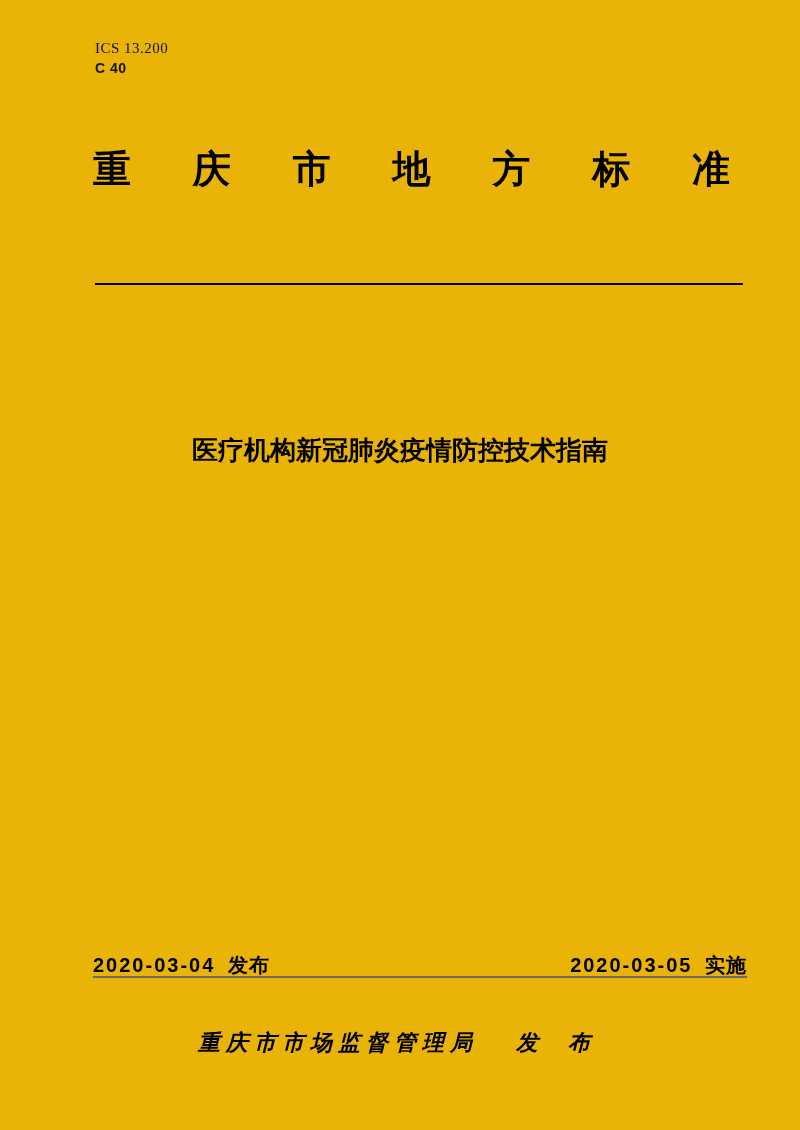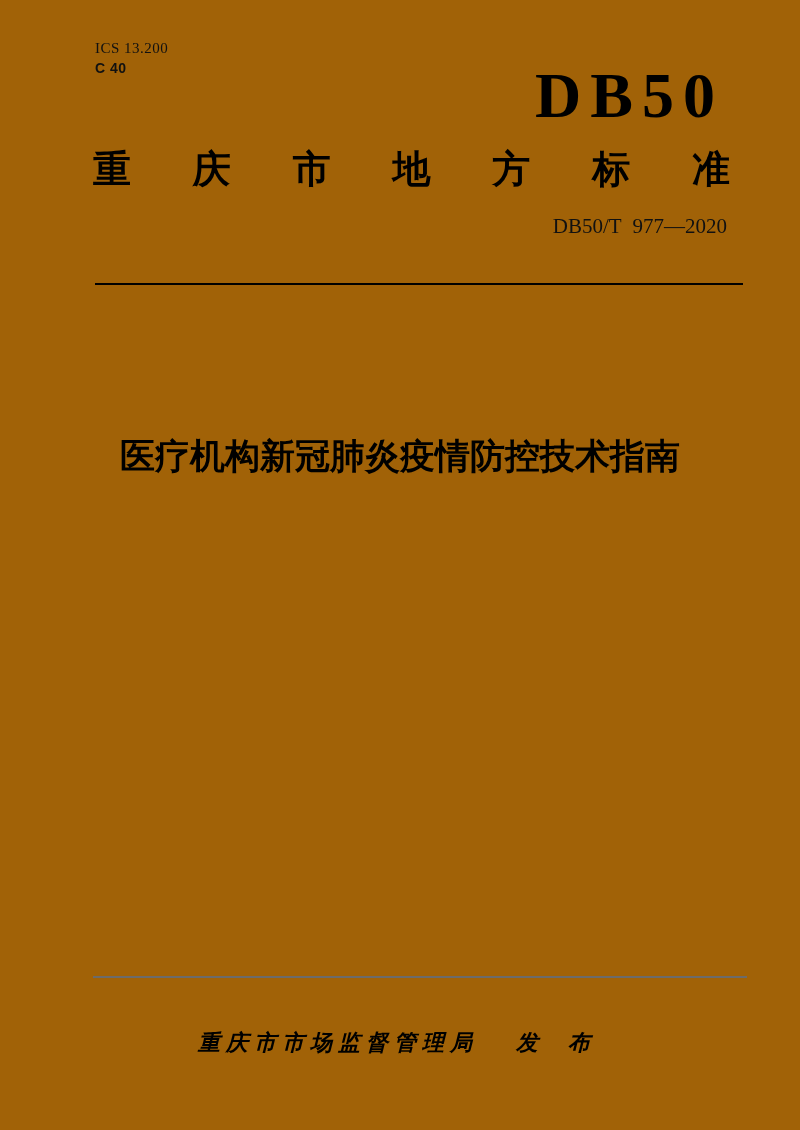--- a/index.html
+++ b/index.html
@@ -2,21 +2,21 @@
 <html><head>
 <meta charset="utf-8">
 <style>
   * { margin: 0; padding: 0; box-sizing: border-box; }
   html, body { background: #e8e8e8; }
   .page {
     position: relative;
     width: 800px;
     height: 1130px;
     margin: 0 auto;
-    background: #a16207;
+    background: #eab308;
     color: #000;
     overflow: hidden;
     font-family: "Liberation Sans", "DejaVu Sans", sans-serif;
   }
 
   
   .ics-block {
     position: absolute;
     left: 95px;
     top: 38px;
@@ -89,21 +89,21 @@
   }
 
   
   .doc-title {
     position: absolute;
     left: 0;
     top: 433px;
     width: 100%;
     text-align: center;
     font-weight: bold;
-    font-size: 35px;
+    font-size: 26px;
     letter-spacing: 0;
     color: #000;
     font-family: Liberation Mono, monospace;
   }
 
   
   .dates-row {
     position: absolute;
     left: 93px;
     top: 952px;
@@ -143,38 +143,46 @@
 </head>
 <body>
 
 <div class="page">
 
   <div class="ics-block">
     <div class="ics-code">ICS 13.200</div>
     <div class="class-code">C 40</div>
   </div>
 
-  <div class="db-logo">DB50</div>
 
   <div class="standard-type-row">
     <span>重</span>
     <span>庆</span>
     <span>市</span>
     <span>地</span>
     <span>方</span>
     <span>标</span>
     <span>准</span>
   </div>
 
-  <div class="standard-code">DB50/T 977—2020</div>
 
   <div class="rule-top"></div>
 
   <div class="doc-title">医疗机构新冠肺炎疫情防控技术指南</div>
 
+  <div class="dates-row">
+    <span class="date-group">
+      <span class="date-value">2020-03-04</span>
+      <span class="date-label">发布</span>
+    </span>
+    <span class="date-group">
+      <span class="date-value">2020-03-05</span>
+      <span class="date-label">实施</span>
+    </span>
+  </div>
 
   <div class="rule-bottom"></div>
 
   <div class="publisher-row">
     <span class="publisher-name">重庆市市场监督管理局</span>
     <span class="publisher-action">发 布</span>
   </div>
 
 </div>
 

